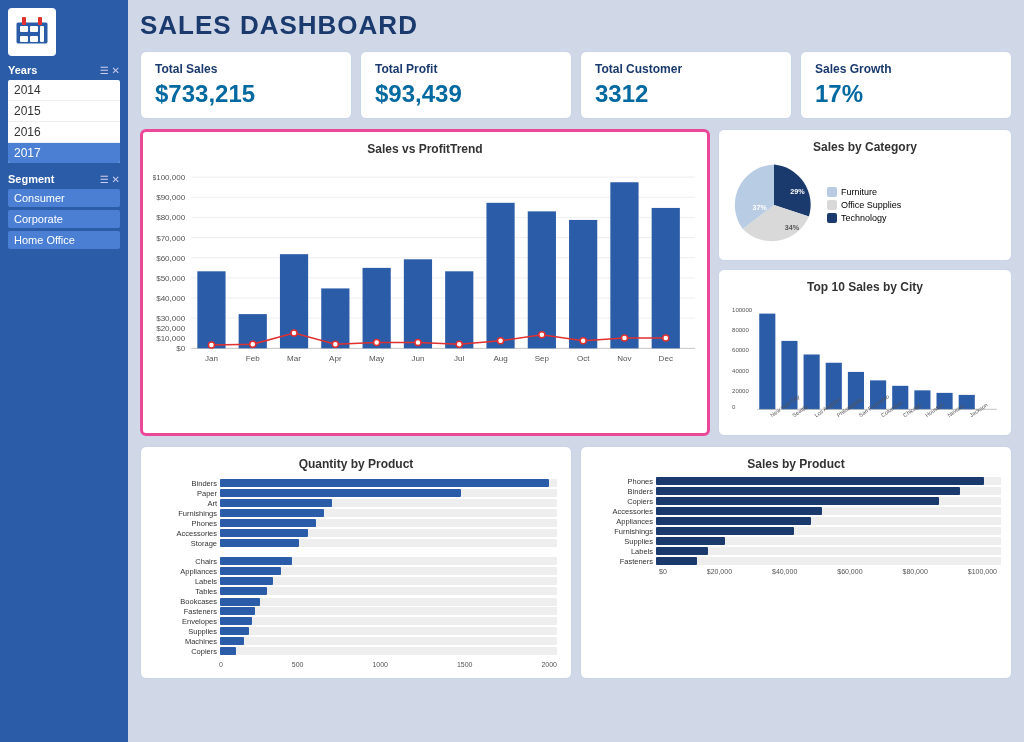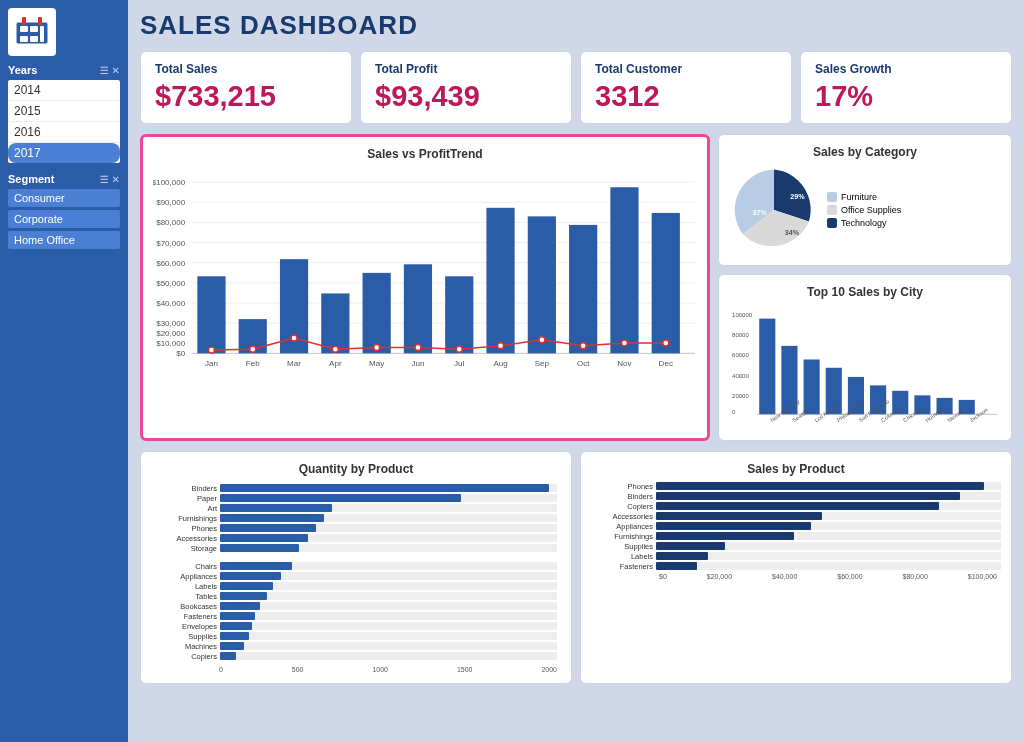--- a/index.html
+++ b/index.html
@@ -14,35 +14,35 @@
     
     .filter-section { margin-bottom: 10px; }
     .filter-header { display: flex; align-items: center; justify-content: space-between; margin-bottom: 4px; }
     .filter-title { color: #fff; font-size: 11px; font-weight: bold; }
     .filter-icons { display: flex; gap: 3px; }
     .filter-icon { color: #cce; font-size: 10px; cursor: pointer; }
     
     .filter-list { background: #fff; border-radius: 2px; overflow: hidden; }
     .filter-item { padding: 3px 6px; font-size: 12px; color: #333; border-bottom: 1px solid #eee; cursor: pointer; }
     .filter-item:last-child { border-bottom: none; }
-    .filter-item.selected { background: #4a7fd4; color: #fff; border-radius: 8px; }
+    .filter-item.selected { background: #4a7fd4; color: #fff; }
     
     .segment-item { padding: 3px 6px; font-size: 11px; color: #333; background: #fff; border-radius: 2px; margin-bottom: 3px; cursor: pointer; }
     .segment-item.selected { background: #4a7fd4; color: #fff; }
     
     
     .main-content { flex: 1; padding: 10px 12px; background: #d0d8e8; overflow: hidden; }
     
     .dashboard-title { font-size: 26px; font-weight: bold; color: #1a3a6e; margin-bottom: 10px; letter-spacing: 1px; }
     
     
     .kpi-row { display: flex; gap: 8px; margin-bottom: 10px; }
     .kpi-card { flex: 1; background: #fff; border-radius: 6px; padding: 10px 14px; border: 1px solid #c8d4e8; }
     .kpi-label { font-size: 12px; font-weight: bold; color: #1a3a6e; margin-bottom: 4px; }
-    .kpi-value { font-size: 29px; font-weight: bold; color: #be185d; }
+    .kpi-value { font-size: 24px; font-weight: bold; color: #0369a1; }
     
     
     .charts-row { display: flex; gap: 8px; margin-bottom: 10px; }
     
     
     .trend-chart { flex: 0 0 570px; background: #fff; border-radius: 6px; padding: 10px; border: 3px solid #ec4899; }
     .chart-title { font-size: 12px; font-weight: bold; color: #333; text-align: center; margin-bottom: 6px; }
     
     .right-charts { flex: 1; display: flex; flex-direction: column; gap: 8px; }
     
@@ -368,21 +368,21 @@
                 <div style="flex: 1 1 0%; height: 8px; background: rgb(238, 238, 238); border-radius: 1px;">
                   <div style="height: 100%; background: rgb(43, 92, 168); border-radius: 1px; width: 15.7%;"></div>
                 </div>
               </div>
               <div style="display: flex; align-items: center; gap: 3px; margin-bottom: 1px;">
                 <span style="font-size: 7.5px; color: rgb(51, 51, 51); text-align: right; width: 62px; flex-shrink: 0;">Tables</span>
                 <div style="flex: 1 1 0%; height: 8px; background: rgb(238, 238, 238); border-radius: 1px;">
                   <div style="height: 100%; background: rgb(43, 92, 168); border-radius: 1px; width: 13.8%;"></div>
                 </div>
               </div>
-              <div style="display: flex; align-items: flex-start; gap: 3px; margin-bottom: 1px;">
+              <div style="display: flex; align-items: flex-end; gap: 3px; margin-bottom: 1px;">
                 <span style="font-size: 7.5px; color: rgb(51, 51, 51); text-align: right; width: 62px; flex-shrink: 0;">Bookcases</span>
                 <div style="flex: 1 1 0%; height: 8px; background: rgb(238, 238, 238); border-radius: 1px;">
                   <div style="height: 100%; background: rgb(43, 92, 168); border-radius: 1px; width: 11.9%;"></div>
                 </div>
               </div>
               <div style="display: flex; align-items: center; gap: 3px; margin-bottom: 1px;">
                 <span style="font-size: 7.5px; color: rgb(51, 51, 51); text-align: right; width: 62px; flex-shrink: 0;">Fasteners</span>
                 <div style="flex: 1 1 0%; height: 8px; background: rgb(238, 238, 238); border-radius: 1px;">
                   <div style="height: 100%; background: rgb(43, 92, 168); border-radius: 1px; width: 10.5%;"></div>
                 </div>

